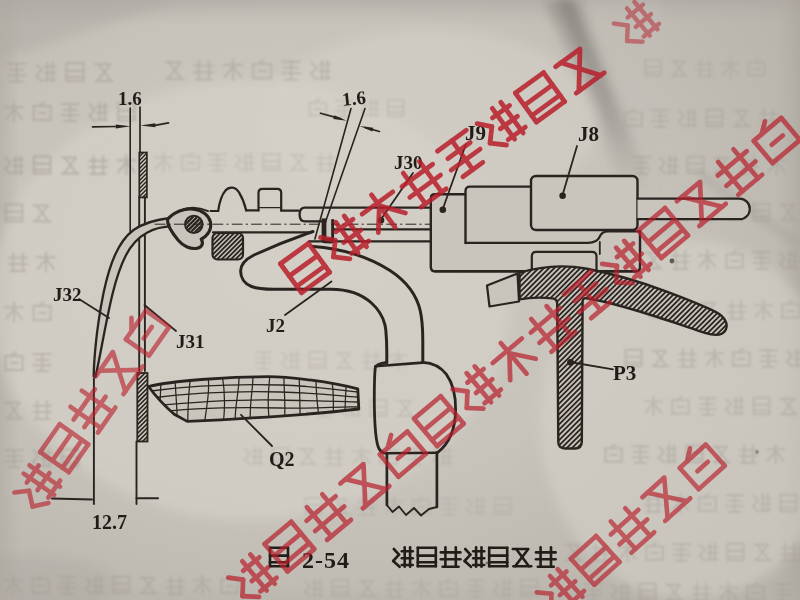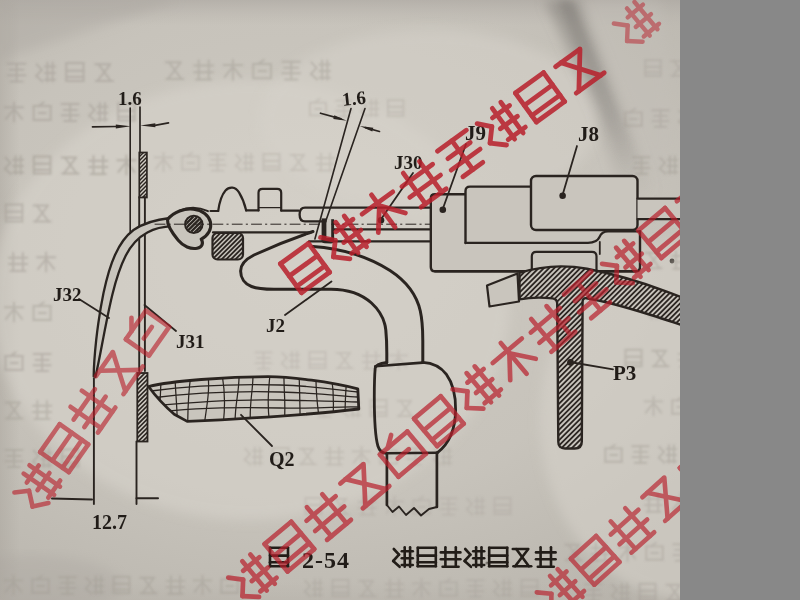--- a/index.html
+++ b/index.html
@@ -1,15 +1,15 @@
 <!DOCTYPE html>
 <html><head><meta charset="utf-8">
 <style>
 html,body{margin:0;padding:0;background:#888;}
-#pg{position:relative;width:680px;height:600px;overflow:hidden;font-family:"Liberation Sans",sans-serif;}
+#pg{position:relative;width:800px;height:600px;overflow:hidden;font-family:"Liberation Sans",sans-serif;}
 </style></head>
 <body>
 <div id="pg"><svg xmlns="http://www.w3.org/2000/svg" width="800" height="600" viewBox="0 0 800 600">
       <defs>
 <radialGradient id="gA" cx="0.38" cy="0.42" r="0.75">
  <stop offset="0" stop-color="#cecac2"></stop>
           <stop offset="0.55" stop-color="#c7c3bb"></stop>
           <stop offset="1" stop-color="#b7b3ab"></stop>
 </radialGradient>
 <linearGradient id="gTop" x1="0" y1="0" x2="0" y2="1">

